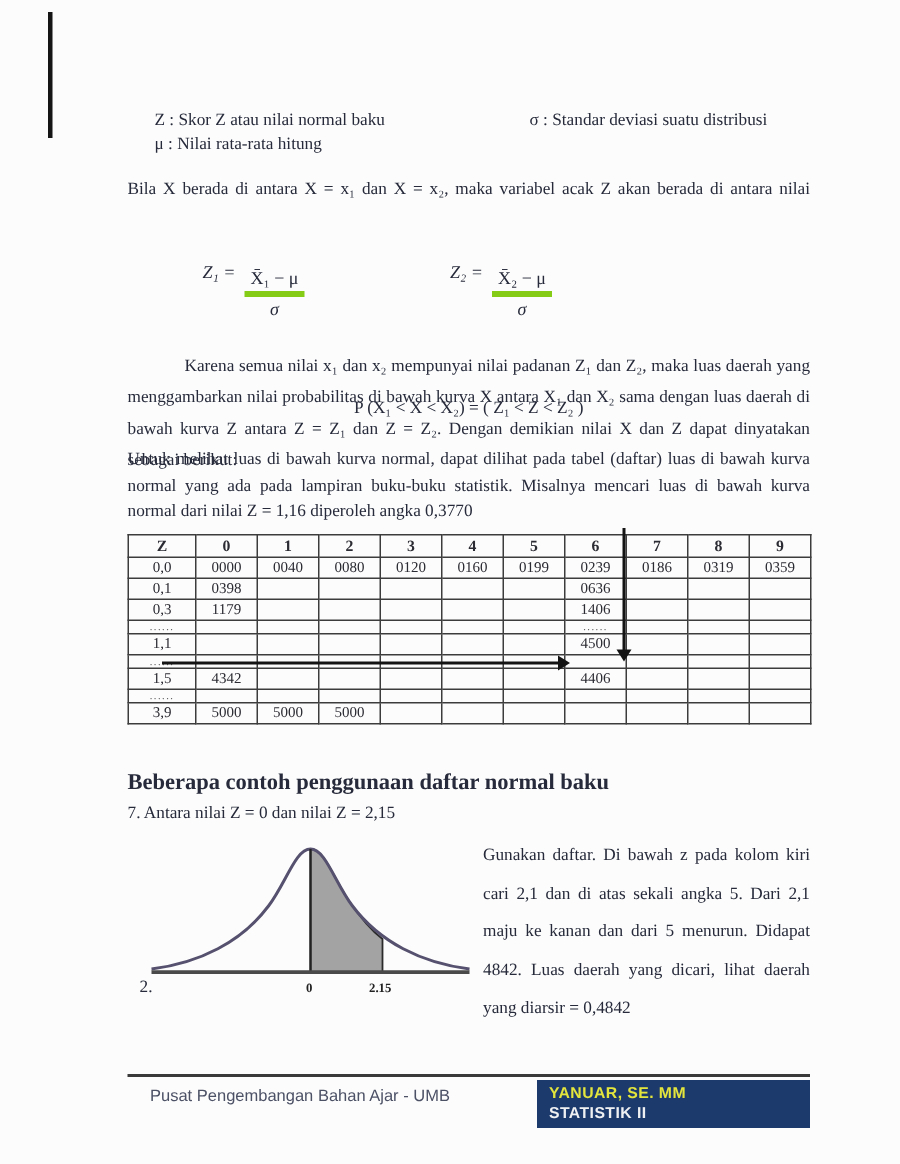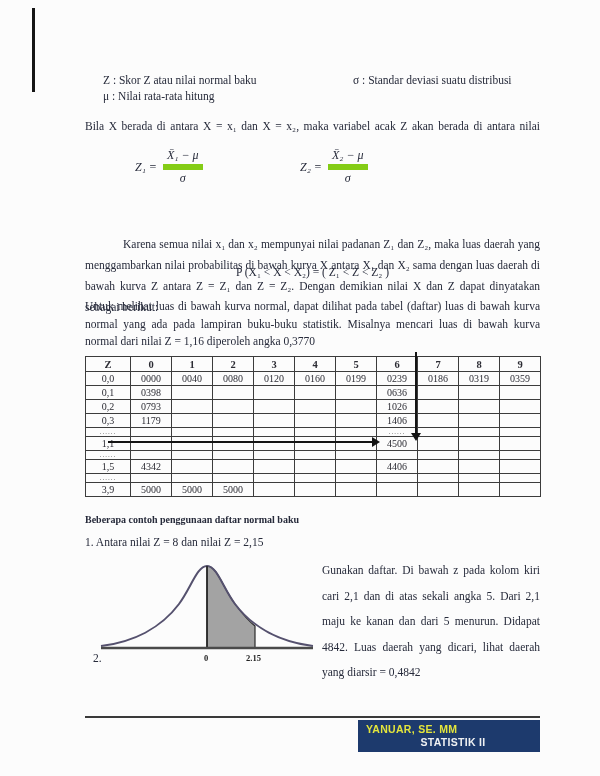--- a/index.html
+++ b/index.html
@@ -18,56 +18,56 @@
   .p1{top:120px;text-align-last:justify;}
   .p2{top:196px;line-height:21px;text-indent:38px;margin-top:38px;}
   .p3{top:298px;line-height:17.5px;}
   .prob{left:85px;top:266px;width:455px;text-align:center;font-size:11.5px;}
 
   
   .formula{font-size:12px;display:flex;align-items:center;gap:6px;}
   .f1{left:135px;top:148px;}
   .f2{left:300px;top:148px;}
   .frac{display:inline-block;text-align:center;vertical-align:middle;}
-  .frac .num{display:block;border-bottom:6px solid #84cc16;padding:0 4px 1px;font-style:italic;}
+  .frac .num{display:block;border-bottom:4px solid #84cc16;padding:0 4px 1px;margin-top:30px;}
   .frac .den{display:block;padding-top:1px;font-style:italic;}
   .lhs{font-style:italic;}
 
   
   .ztable-wrap{left:85px;top:356px;width:455px;}
   table.ztable{border-collapse:collapse;table-layout:fixed;width:455px;font-size:10px;}
   table.ztable th,table.ztable td{border:1px solid #3c3c3c;text-align:center;padding:0;
        height:13px;overflow:hidden;white-space:nowrap;color:#2b2b33;}
   table.ztable th{font-weight:bold;height:14px;font-size:10.5px;}
   tr.dash-row td{height:8px;font-size:7px;color:#666;letter-spacing:1px;}
 
   
   .arrow-h{left:108px;top:441px;width:266px;height:2px;background:#141414;}
   .arrow-h-head{left:372px;top:437px;width:0;height:0;border-top:5px solid transparent;
        border-bottom:5px solid transparent;border-left:8px solid #141414;}
   .arrow-v{left:415px;top:352px;width:2px;height:82px;background:#141414;}
   .arrow-v-head{left:411px;top:433px;width:0;height:0;border-left:5px solid transparent;
        border-right:5px solid transparent;border-top:8px solid #141414;}
 
   
-  .section-head{left:85px;top:514px;font-size:10px;font-weight:bold;}
+  .section-head{left:85px;top:514px;font-size:15px;font-weight:bold;}
   .item1{left:85px;top:536px;font-size:11.5px;}
   .item2{left:93px;top:652px;font-size:11.5px;}
   .note{left:322px;top:558px;width:218px;font-size:11.5px;line-height:25.5px;text-align:justify;}
   .figure{left:95px;top:556px;}
 
   
   .footer-line{left:85px;top:716px;width:455px;height:2px;background:#3a3a3a;}
   .footer-left{left:100px;top:725px;font-family:"Liberation Sans", sans-serif;
        font-size:11px;color:#4c5166;}
   .footer-box{left:358px;top:720px;width:182px;height:32px;background:#1d3a6d;
        font-family:"Liberation Sans", sans-serif;font-weight:bold;font-size:10.5px;
        line-height:13px;padding:3px 0 0 8px;box-sizing:border-box;letter-spacing:.3px;}
   .footer-box .l1{color:#e3e53c;}
-  .footer-box .l2{color:#eef0f2;text-align:center;}
+  .footer-box .l2{color:#eef0f2;}
 </style>
 </head>
 <body>
 
 <div class="page">
 
   <div class="abs left-tick"></div>
 
   <div class="abs legend">
     <div class="legend-grid">
@@ -149,33 +149,20 @@
             <td></td>
             <td></td>
             <td></td>
             <td></td>
             <td>0636</td>
             <td></td>
             <td></td>
             <td></td>
           </tr>
           <tr>
-            <td>0,2</td>
-            <td>0793</td>
-            <td></td>
-            <td></td>
-            <td></td>
-            <td></td>
-            <td></td>
-            <td>1026</td>
-            <td></td>
-            <td></td>
-            <td></td>
-          </tr>
-          <tr>
             <td>0,3</td>
             <td>1179</td>
             <td></td>
             <td></td>
             <td></td>
             <td></td>
             <td></td>
             <td>1406</td>
             <td></td>
             <td></td>
@@ -262,35 +249,36 @@
         </tbody>
     </table>
   </div>
 
   <div class="abs arrow-h"></div>
   <div class="abs arrow-h-head"></div>
   <div class="abs arrow-v"></div>
   <div class="abs arrow-v-head"></div>
 
   <div class="abs section-head">Beberapa contoh penggunaan daftar normal baku</div>
-  <div class="abs item1">1. Antara nilai Z = 8 dan nilai Z = 2,15</div>
+  <div class="abs item1">7. Antara nilai Z = 0 dan nilai Z = 2,15</div>
 
   <div class="abs figure">
     <svg width="225" height="115" viewBox="0 0 225 115">
       <path d="M112,10 C122,10 128,32 140,48 C146,56 152,64 160,70 L160,92 L112,92 Z" fill="#a3a3a3" stroke="#2b2b2b" stroke-width="1.2"></path>
       <path d="M6,90 C38,86 66,72 84,48 C96,32 102,10 112,10 C122,10 128,32 140,48 C158,72 186,86 218,90" fill="none" stroke="#55516e" stroke-width="2"></path>
       <line x1="112" y1="10" x2="112" y2="92" stroke="#222" stroke-width="1.5"></line>
       <line x1="6" y1="92" x2="218" y2="92" stroke="#4a4a4a" stroke-width="2.5"></line>
       <text x="109" y="105" font-size="8.5" font-weight="bold" fill="#222" font-family="Liberation Serif, serif">0</text>
       <text x="151" y="105" font-size="8.5" font-weight="bold" fill="#222" font-family="Liberation Serif, serif">2.15</text>
     </svg>
   </div>
   <div class="abs item2">2.</div>
 
   <div class="abs note">Gunakan daftar. Di bawah z pada kolom kiri cari 2,1 dan di atas sekali angka 5. Dari 2,1 maju ke kanan dan dari 5 menurun. Didapat 4842. Luas daerah yang dicari, lihat daerah yang diarsir = 0,4842</div>
 
   <div class="abs footer-line"></div>
+  <div class="abs footer-left">Pusat Pengembangan Bahan Ajar - UMB</div>
   <div class="abs footer-box">
     <div class="l1">YANUAR, SE. MM</div>
     <div class="l2">STATISTIK II</div>
   </div>
 
 </div>
 
 </body></html>

